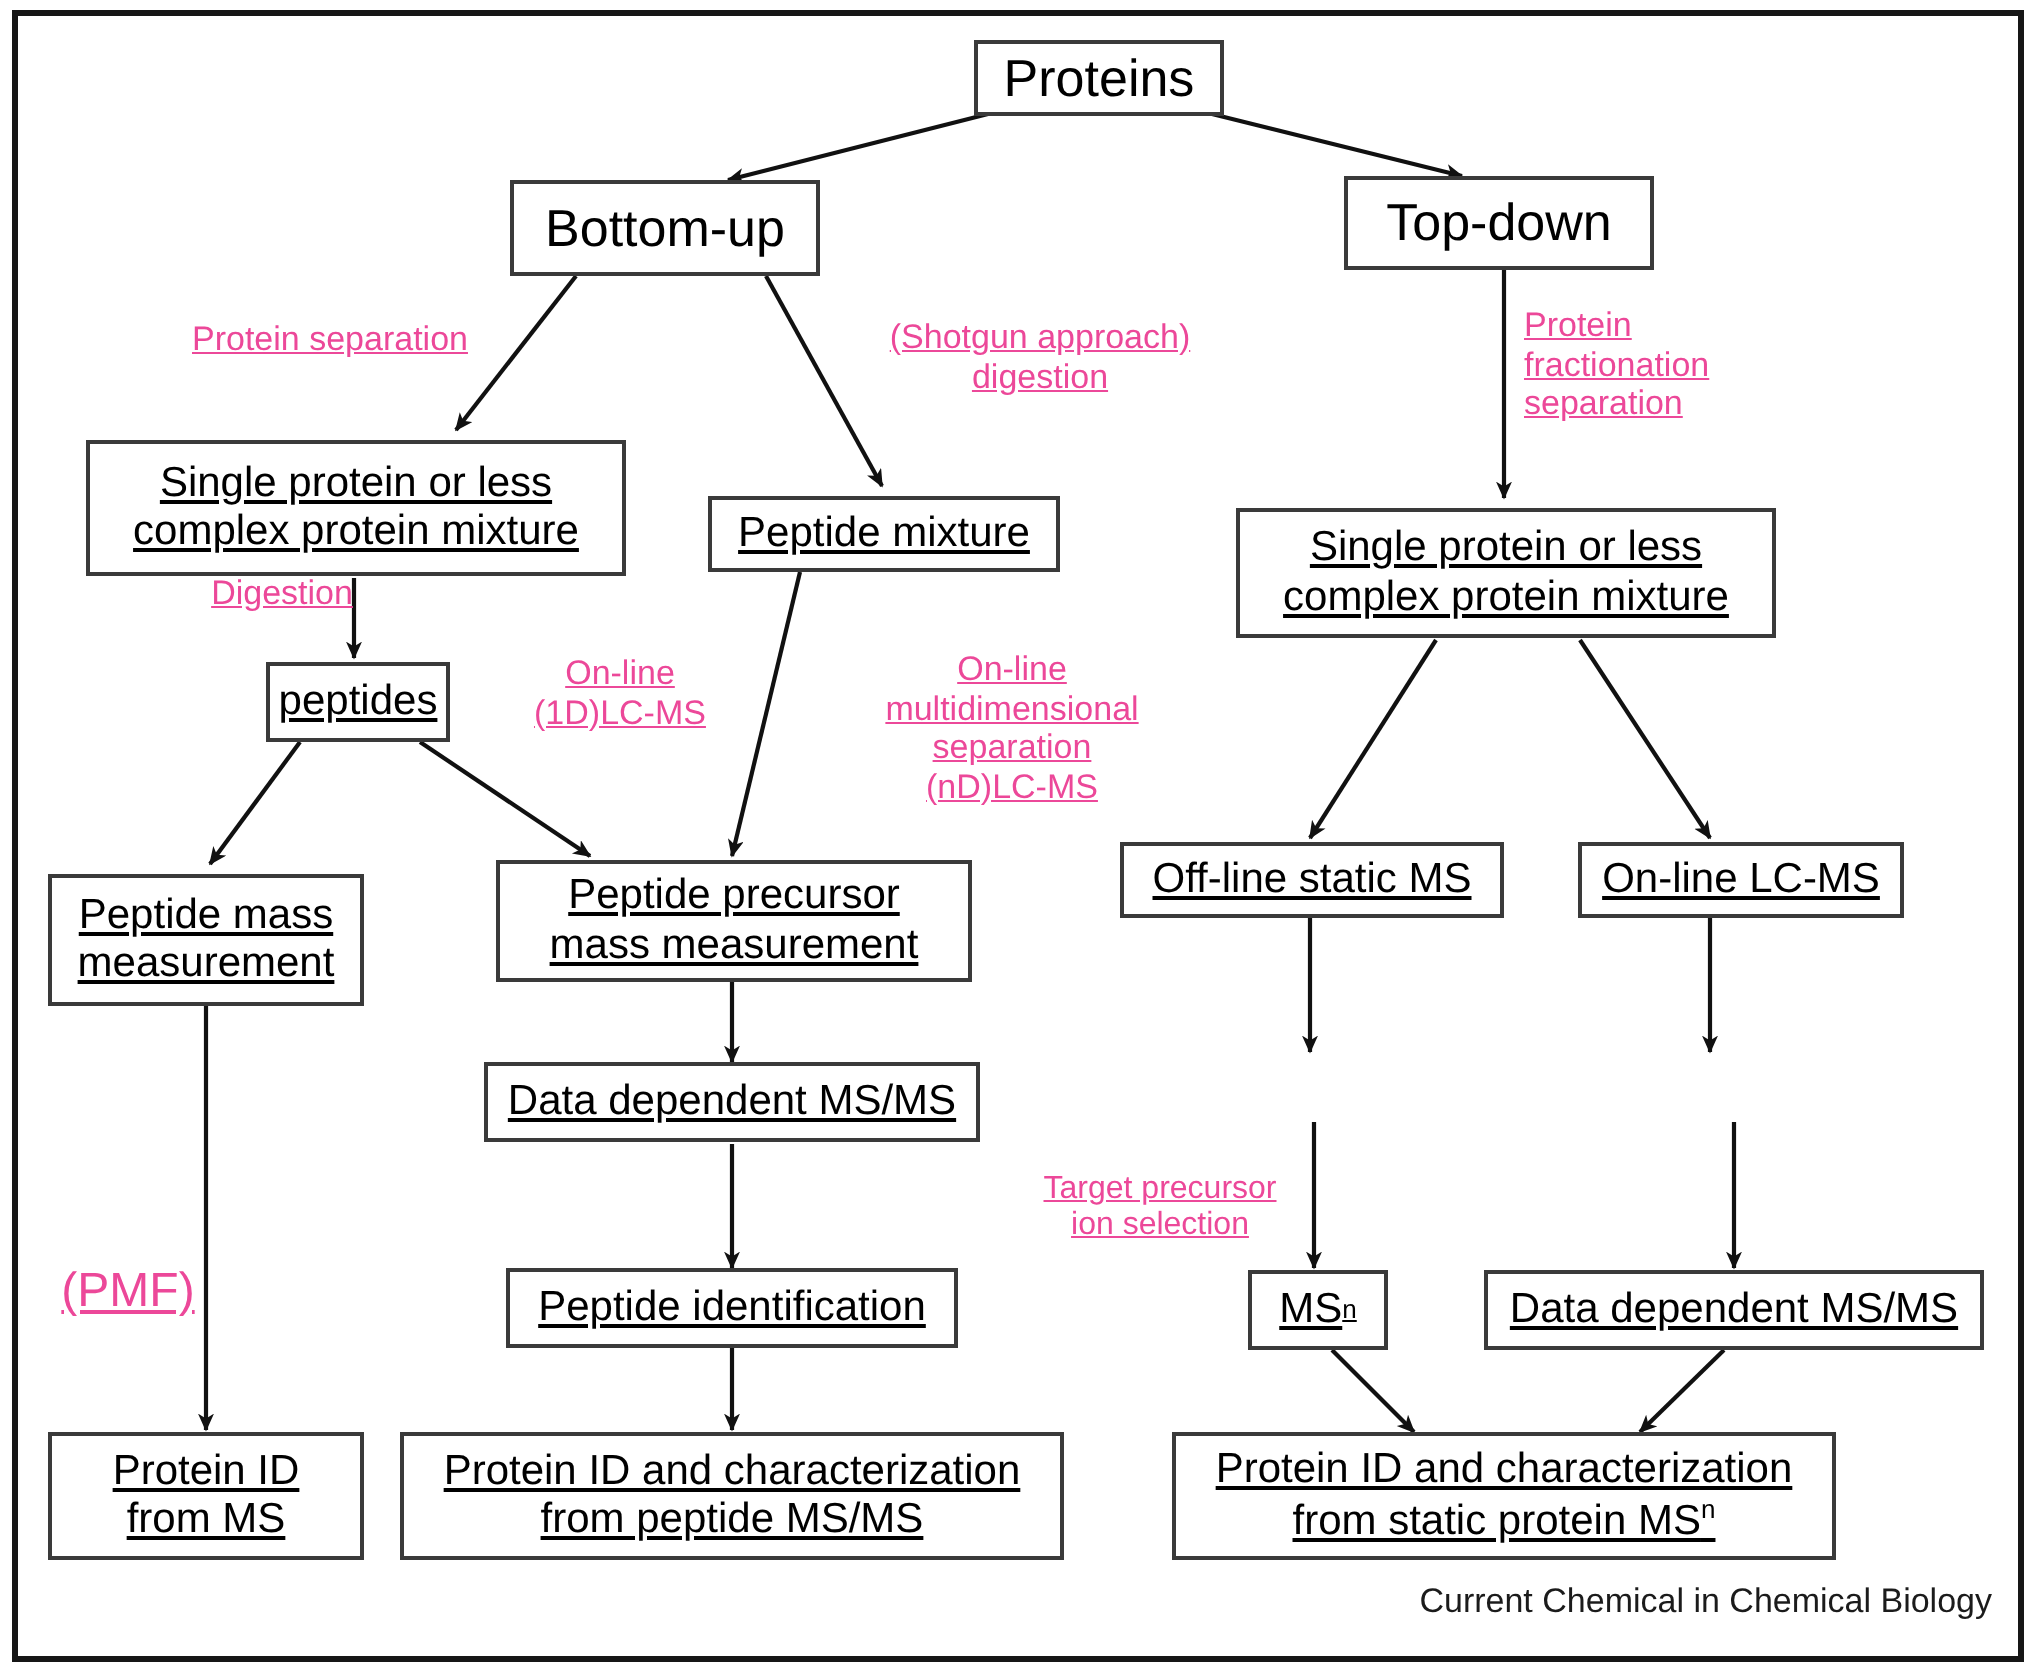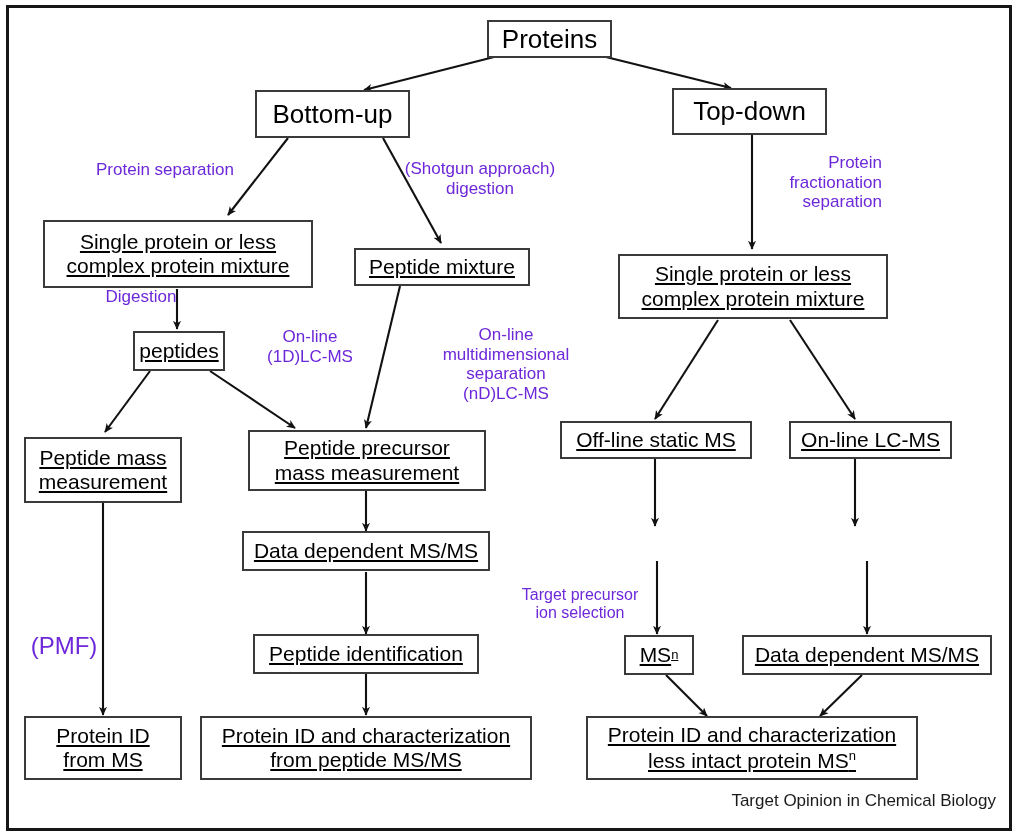--- a/index.html
+++ b/index.html
@@ -47,24 +47,25 @@
     justify-content: center;
     text-align: center;
     color: #000000;
     line-height: 1.16;
     padding: 2px 6px;
   }
   .n-lg { font-size: 26px; }
   .n-md { font-size: 21px; text-decoration: underline; }
   .edge-label {
     position: absolute;
-    color: #6d28d9;
+    color: #ec4899;
     text-align: center;
     line-height: 1.15;
     white-space: pre-line;
+    text-decoration: underline;
   }
   .lbl-md { font-size: 17px; }
   .lbl-sm { font-size: 16px; text-align: center; }
   .lbl-lg { font-size: 24px; }
   #journal-caption {
     position: absolute;
     right: 22px;
     bottom: 26px;
     font-size: 17px;
     color: #1b1b1b;
@@ -168,41 +169,41 @@
   <div class="node n-md" style="left:742px; top:635px; width:250px; height:40px;">Data dependent MS/MS</div>
 
   <div class="node n-md" style="left:24px; top:716px; width:158px; height:64px; white-space:pre-line;">Protein ID
 from MS</div>
 
   <div class="node n-md" style="left:200px; top:716px; width:332px; height:64px; white-space:pre-line;">Protein ID and characterization
 from peptide MS/MS</div>
 
   <div class="node n-md" style="left:586px; top:716px; width:332px; height:64px; flex-direction:column;">
     <span>Protein ID and characterization</span>
-    <span><span>less  intact protein MS</span><span class="sup">n</span></span>
+    <span><span>from  static protein MS</span><span class="sup">n</span></span>
   </div>
 
   <div class="edge-label lbl-md" style="left:70px; top:160px; width:190px;">Protein separation</div>
 
-  <div class="edge-label lbl-md" style="left:380px; top:159px; width:200px;text-align:center;">(Shotgun approach)
+  <div class="edge-label lbl-md" style="left:420px; top:159px; width:200px;text-align:center;">(Shotgun approach)
 digestion</div>
 
-  <div class="edge-label lbl-md" style="left:762px; top:153px; width:120px; text-align:right;">Protein
+  <div class="edge-label lbl-md" style="left:762px; top:153px; width:120px; text-align:left;">Protein
 fractionation
 separation</div>
 
   <div class="edge-label lbl-md" style="left:86px; top:287px; width:110px;">Digestion</div>
 
   <div class="edge-label lbl-md" style="left:245px; top:327px; width:130px;">On-line
 (1D)LC-MS</div>
 
   <div class="edge-label lbl-md" style="left:432px; top:325px; width:148px;">On-line
 multidimensional
 separation
 (nD)LC-MS</div>
 
   <div class="edge-label lbl-lg" style="left:28px; top:632px; width:72px;">(PMF)</div>
 
   <div class="edge-label lbl-sm" style="left:516px; top:586px; width:128px;">Target precursor
 ion selection</div>
 
-  <div id="journal-caption">Target Opinion in Chemical Biology</div>
+  <div id="journal-caption">Current Chemical in Chemical Biology</div>
 </div>
 
 </body></html>

